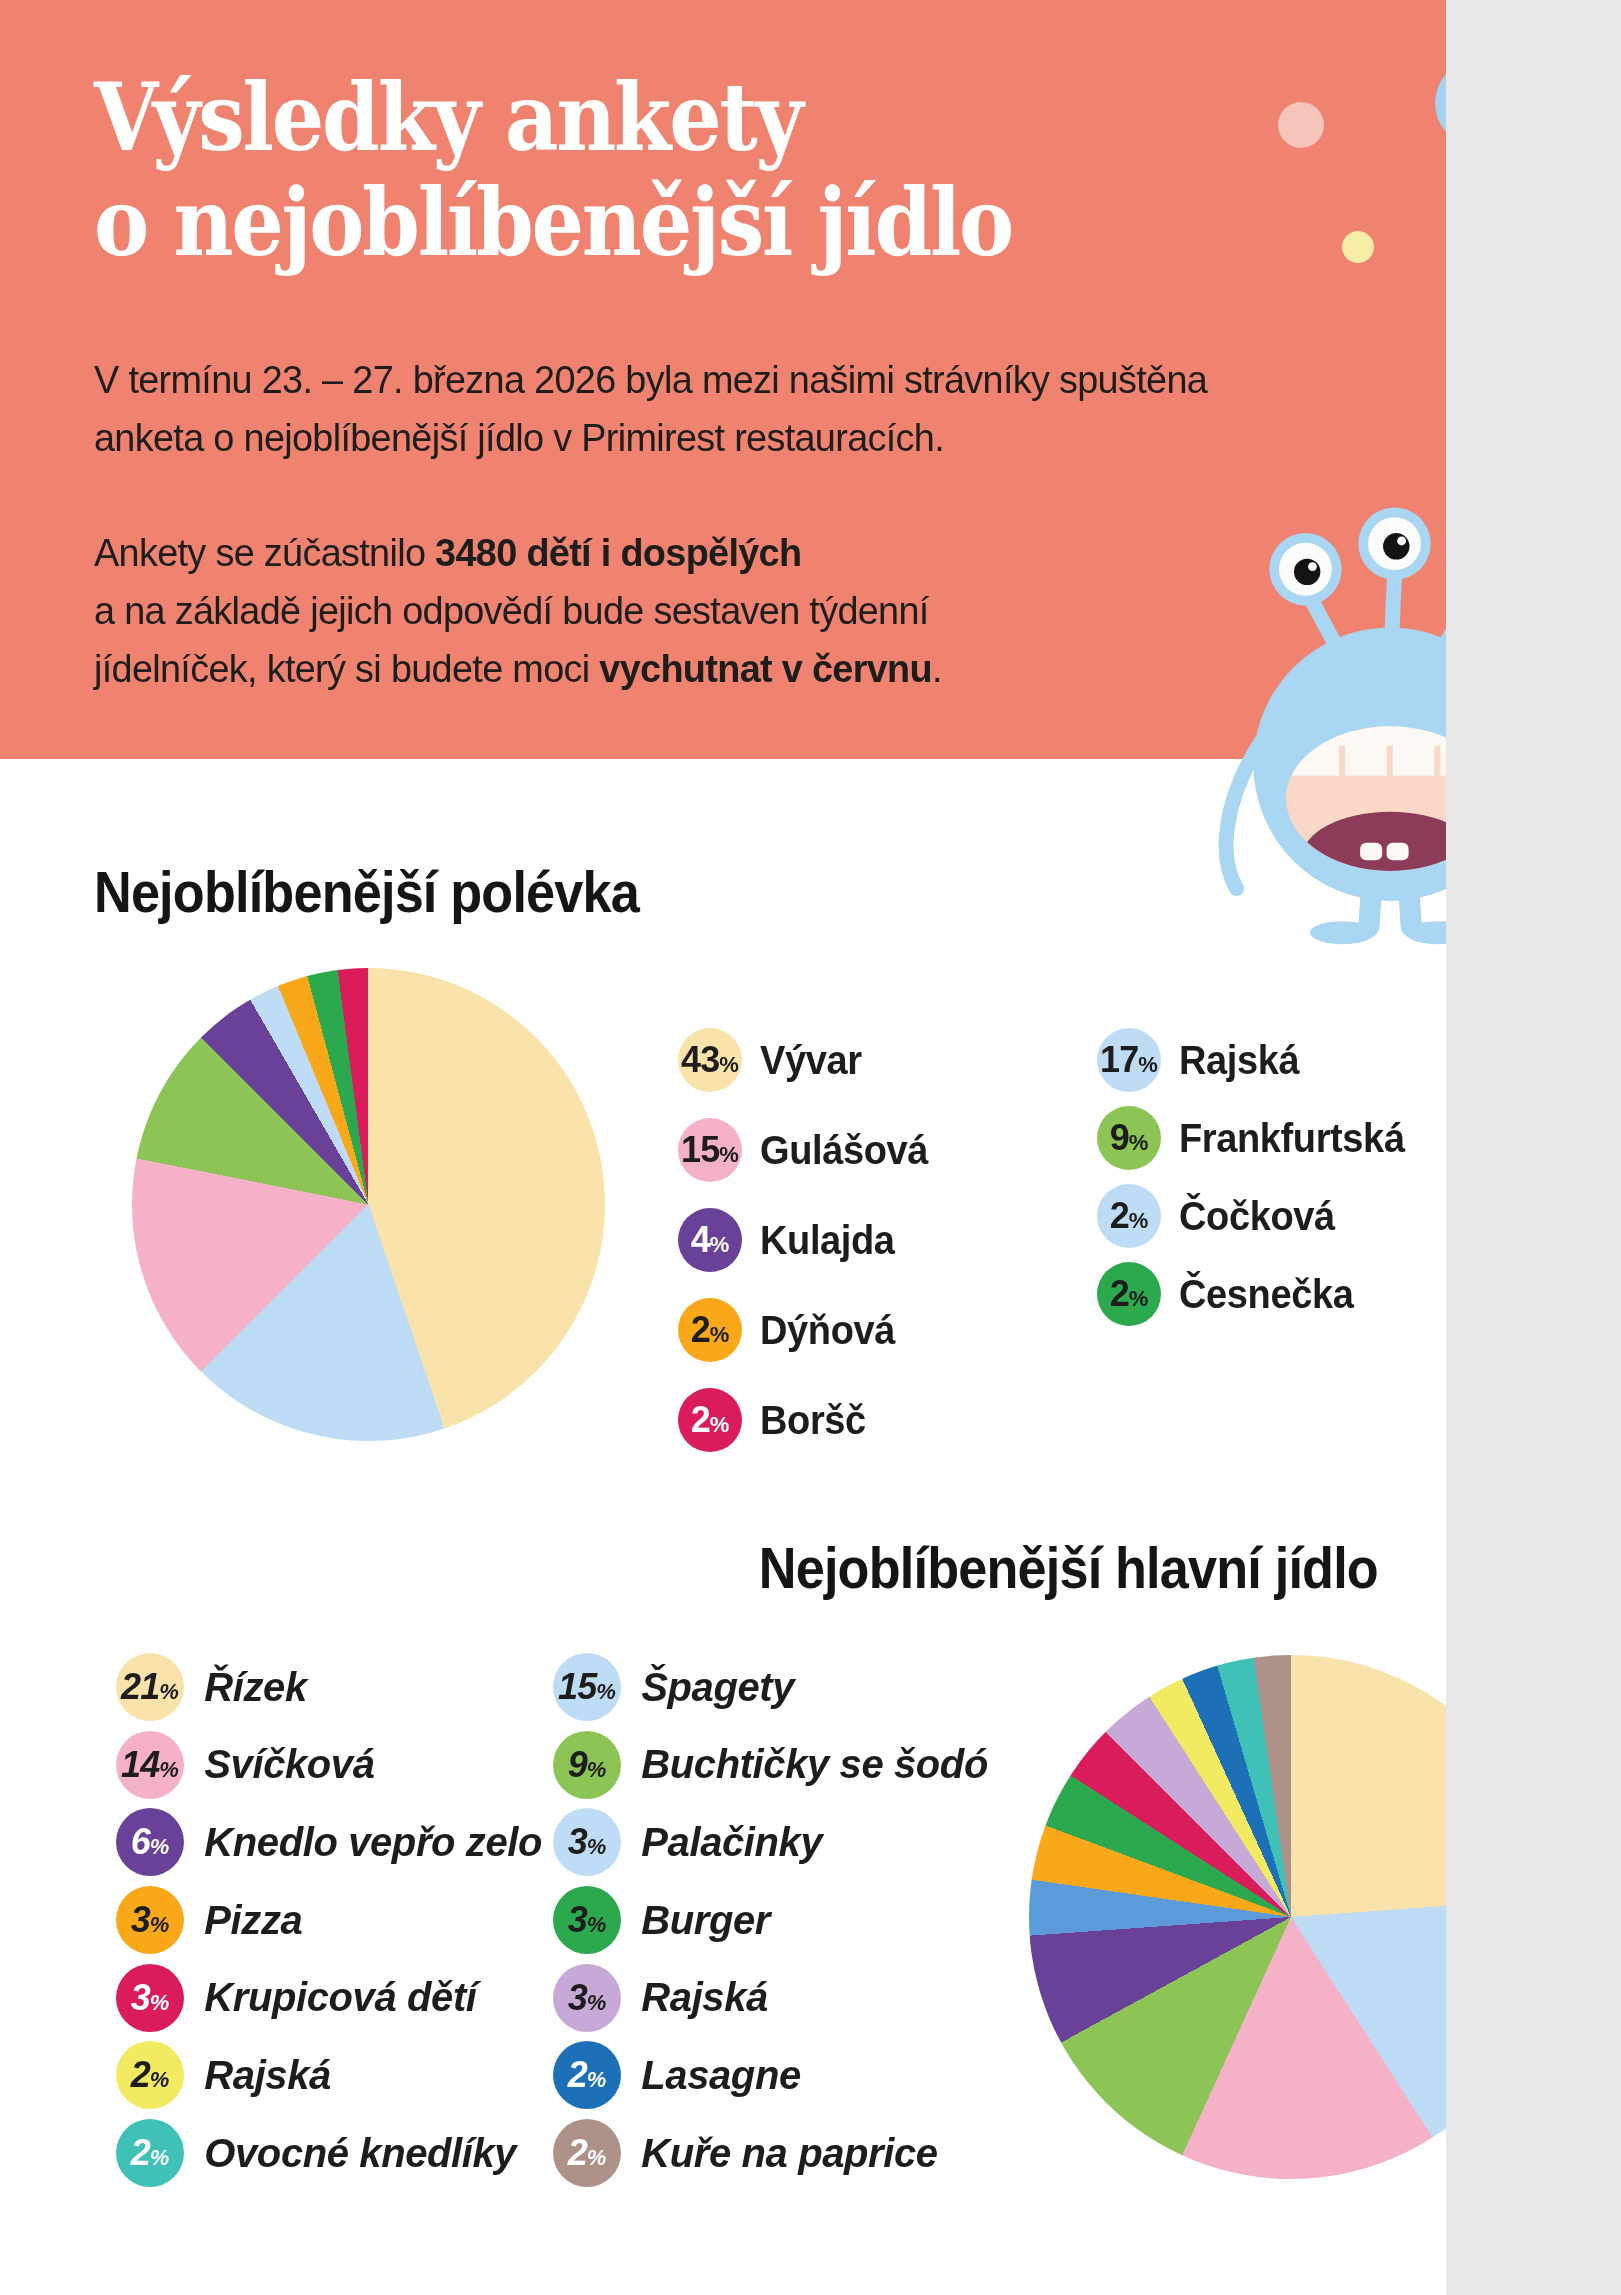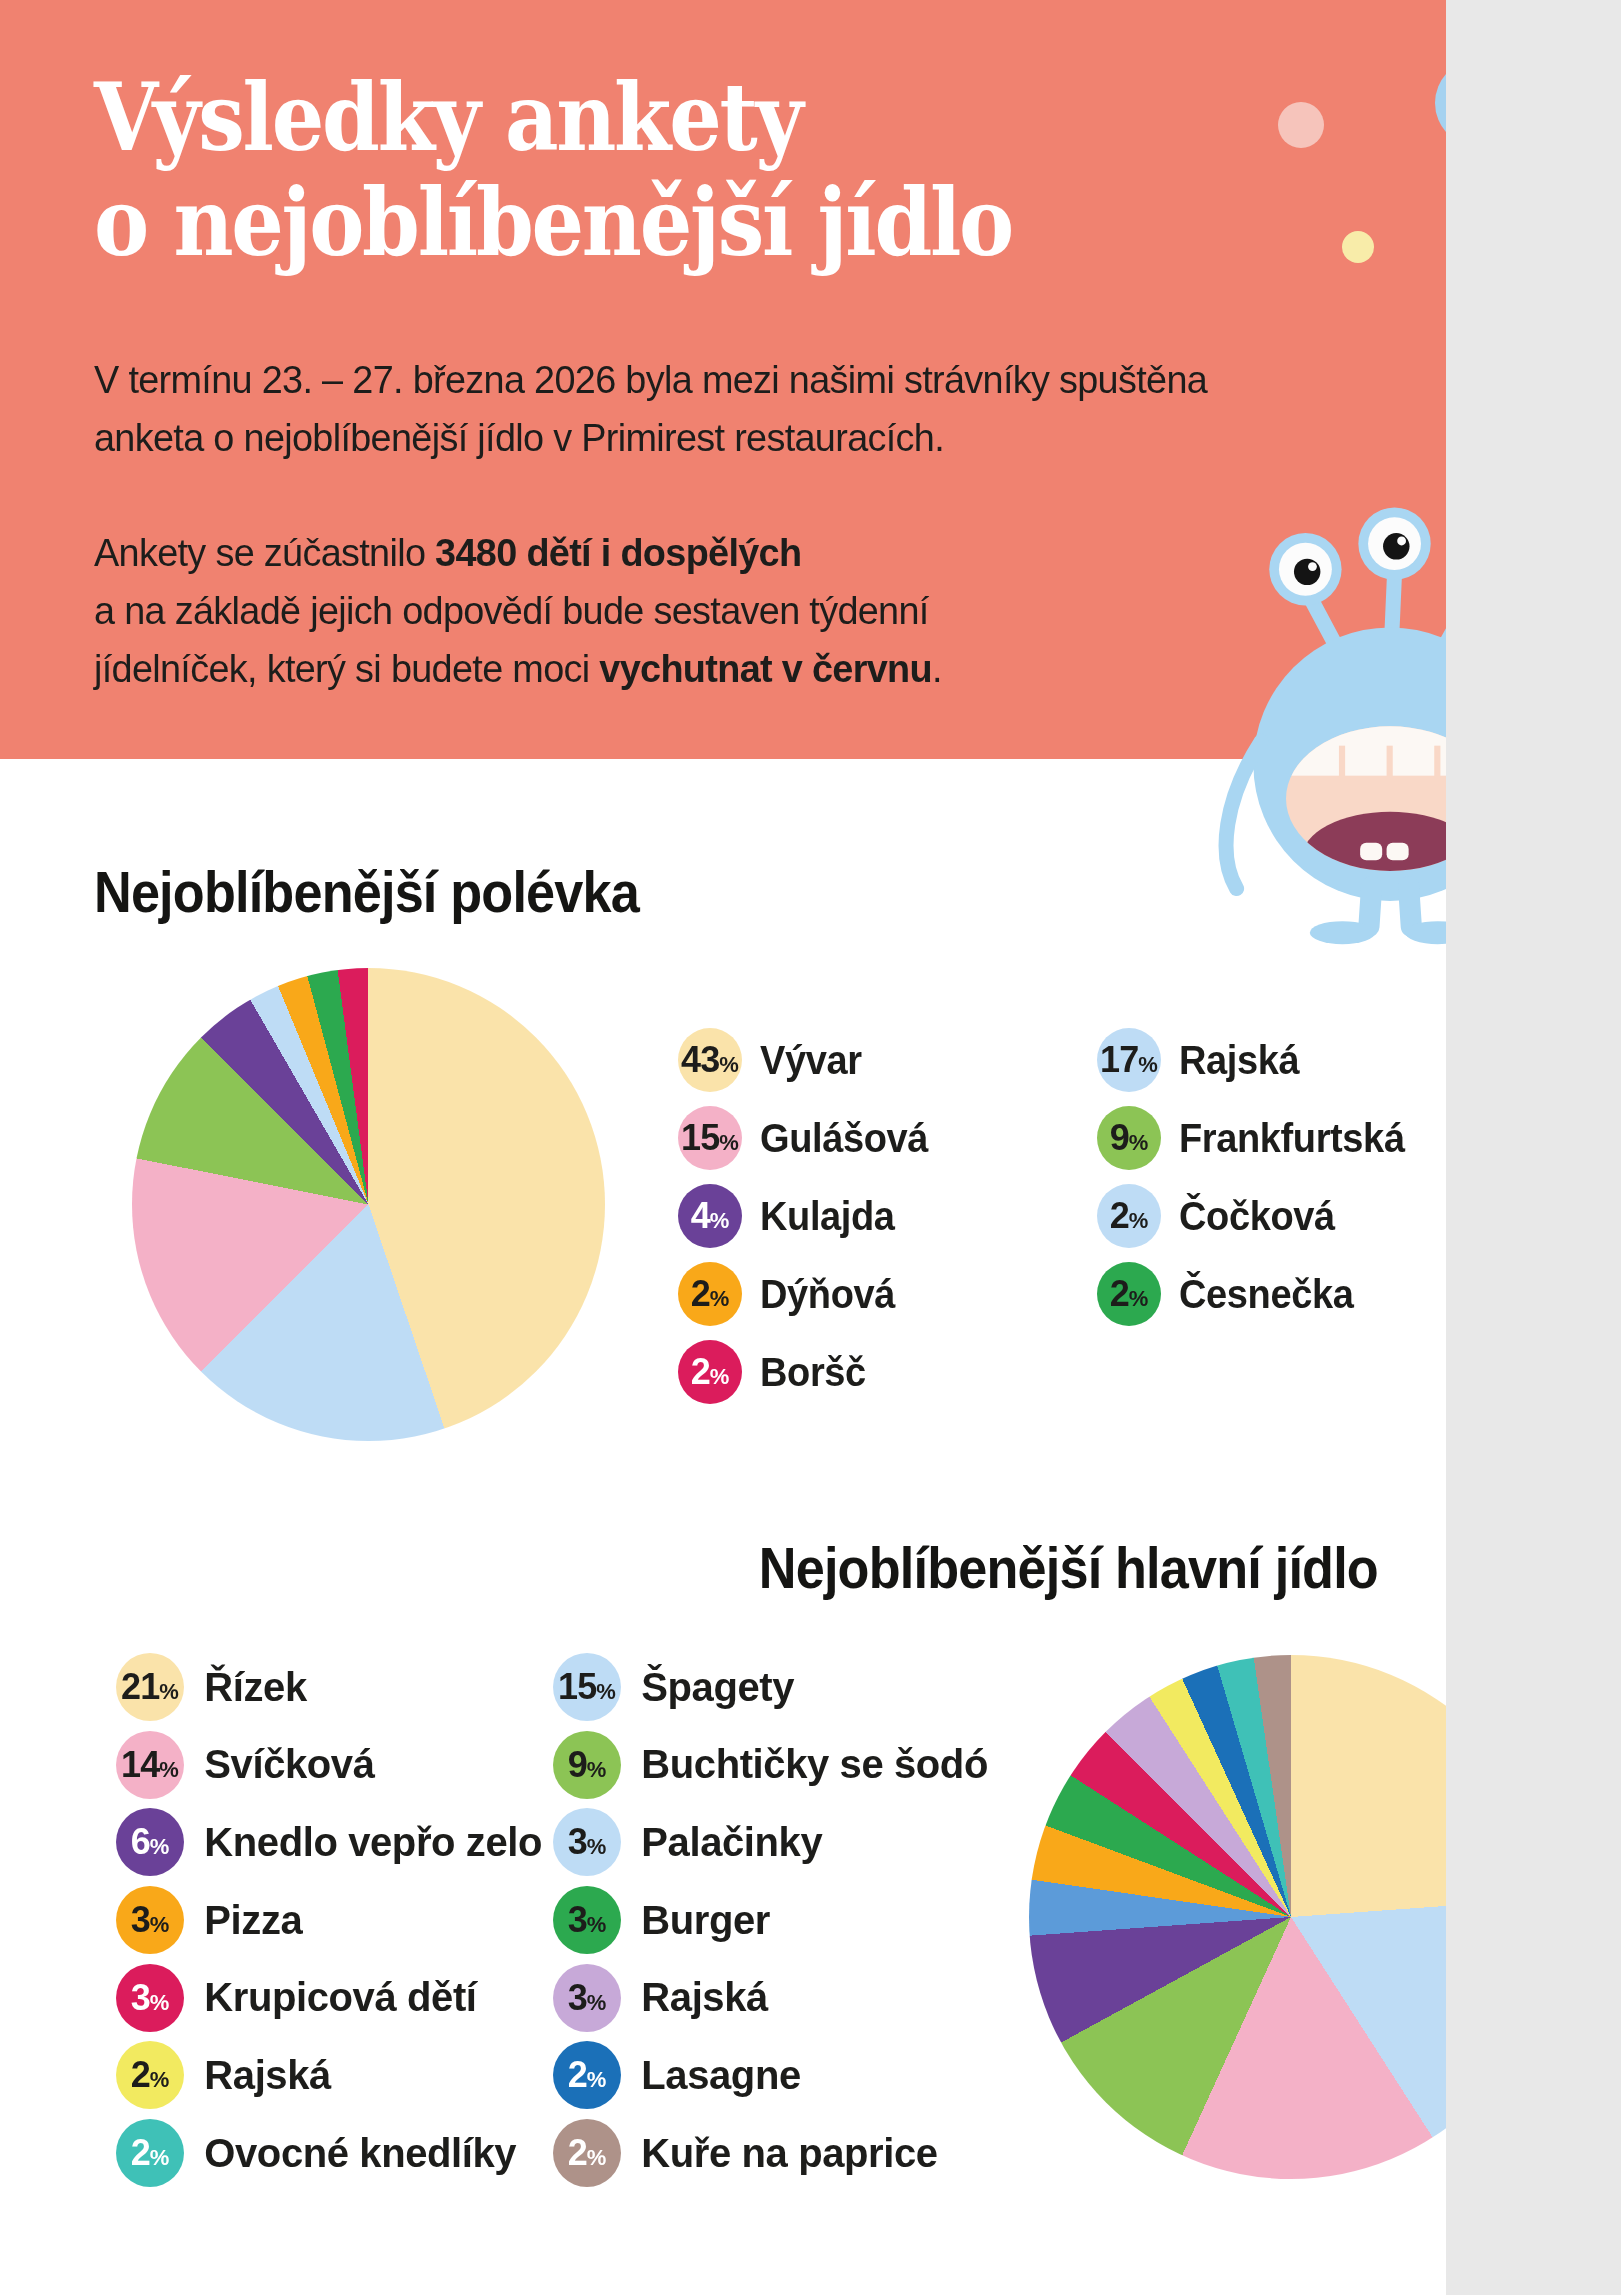--- a/index.html
+++ b/index.html
@@ -38,27 +38,27 @@
   .section-title{
     position:absolute;margin:0;font-size:58px;font-weight:700;letter-spacing:-0.9px;color:#151513;
   }
   #soup-title{left:94px;top:858px;transform:scaleX(.9);transform-origin:left top;}
   #main-title{right:68px;top:1534px;transform:scaleX(.9);transform-origin:right top;text-align:right;}
   .pie{position:absolute;border-radius:50%;}
   #soup-pie{left:132px;top:968px;width:473px;height:473px;}
   #main-pie{left:1029px;top:1655px;width:524px;height:524px;}
   
   .legend{position:absolute;display:flex;flex-direction:column;}
-  #chart-soup .legend-left{left:678px;top:1028px;}
+  #chart-soup .legend-left{left:678px;top:1028px;gap:12px;}
   #chart-soup .legend-right{left:1097px;top:1028px;}
   #chart-main .legend-left{left:116px;top:1653px;}
   #chart-main .legend-right{left:553px;top:1653px;}
   .lrow{display:flex;align-items:center;}
   #chart-soup .lrow{margin-bottom:14px;}
-  #chart-main .lrow{margin-bottom:9.7px;}
+  #chart-main .lrow{margin-bottom:9.7px;font-style:italic;}
   .lcirc{
     display:block;border-radius:50%;text-align:center;flex:0 0 auto;
     font-weight:700;
   }
   #chart-soup .lcirc{width:64px;height:64px;line-height:64px;}
   #chart-main .lcirc{width:68px;height:68px;line-height:68px;}
   .lnum{font-size:36px;letter-spacing:-0.9px;}
   .lpct{font-size:22px;}
   .llabel{font-size:40px;font-weight:700;letter-spacing:-0.4px;color:#1d1d1b;}
   #chart-soup .llabel{margin-left:17.7px;transform:scaleX(.95);transform-origin:left center;}

